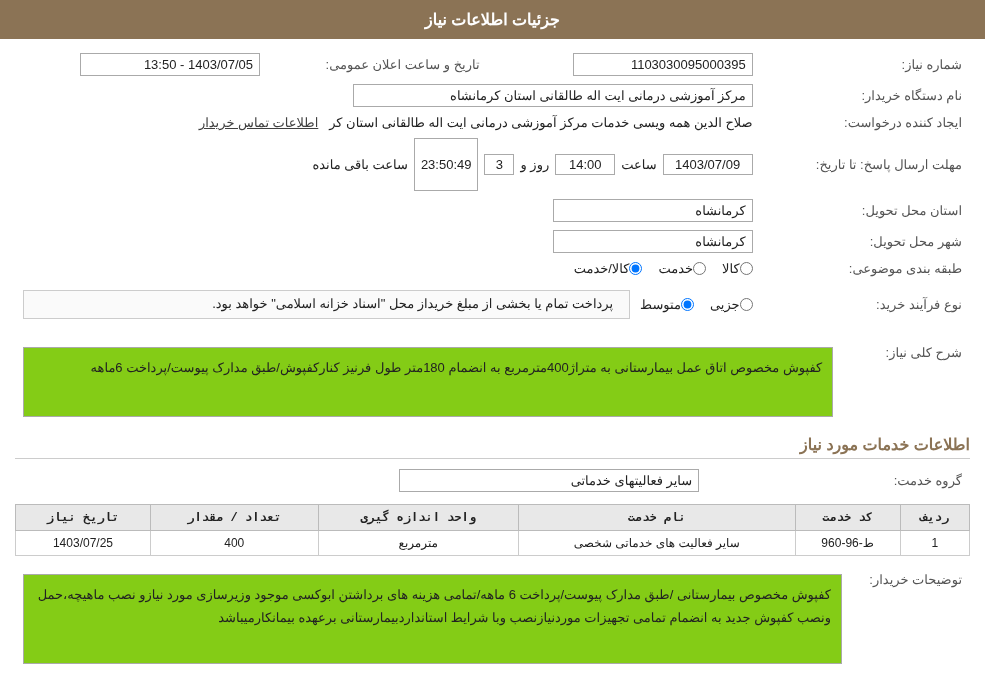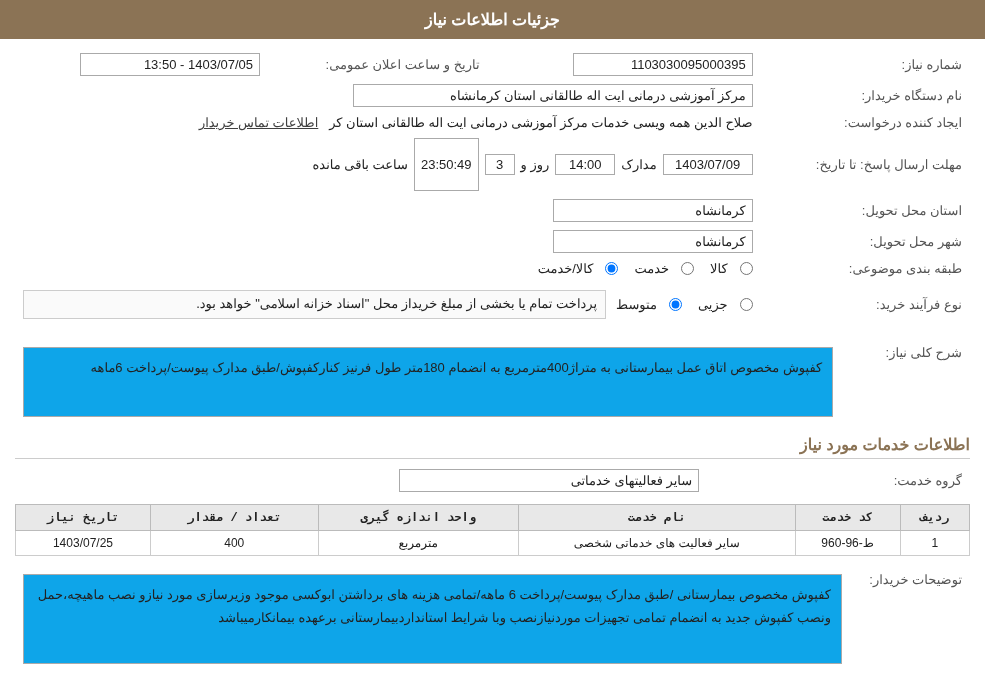--- a/index.html
+++ b/index.html
@@ -93,36 +93,36 @@
     .radio-group {
       display: flex;
       gap: 16px;
       align-items: center;
       direction: rtl;
     }
 
     .radio-group label {
       display: flex;
       align-items: center;
-      gap: 12px;
+      gap: 0;
       cursor: pointer;
     }
 
     .notice-box {
       border: 1px solid #ccc;
       background: #fafafa;
       padding: 6px 10px;
       margin: 6px 0;
       line-height: 1.6;
       text-align: right;
     }
 
     .description-box {
       border: 1px solid #aaa;
-      background: #0ea5e9;
+      background: #84cc16;
       padding: 8px 10px;
       margin: 6px 0;
       min-height: 70px;
       line-height: 1.8;
       text-align: right;
       width: 100%;
     }
 
     .services-table {
       width: 100%;
@@ -213,21 +213,21 @@
           &nbsp;
           <span class="link-blue">اطلاعات تماس خریدار</span>
         </td>
       </tr>
 
       <tr>
         <td class="label-cell">مهلت ارسال پاسخ: تا تاریخ:</td>
         <td colspan="4">
           <div class="row-flex">
             <span class="small-input" style="min-width:90px;">1403/07/09</span>
-            <span>مدارک</span>
+            <span>ساعت</span>
             <span class="small-input" style="min-width:60px;">14:00</span>
             <span>روز و</span>
             <span class="small-input" style="min-width:30px;">3</span>
             <span style="border:1px solid #aaa; padding:18px 6px; background:#fff;">23:50:49</span>
             <span>ساعت باقی مانده</span>
           </div>
         </td>
       </tr>
 
       <tr>
@@ -271,21 +271,21 @@
             <div class="radio-group">
               <label>
                 <input type="radio" name="process" style="">
                 <span>جزیی</span>
               </label>
               <label>
                 <input type="radio" name="process" checked="" style="">
                 <span>متوسط</span>
               </label>
             </div>
-            <span class="notice-box" style="flex:1; min-width:300px; border:1px solid #ccc; padding:3px 8px;">پرداخت تمام یا بخشی از مبلغ خریداز محل "اسناد خزانه اسلامی" خواهد بود.</span>
+            <span class="notice-box" style="flex:1; min-width:300px; border:1px solid #ccc; padding:3px 16px;">پرداخت تمام یا بخشی از مبلغ خریداز محل "اسناد خزانه اسلامی" خواهد بود.</span>
           </div>
         </td>
       </tr>
     </tbody>
       </table>
 
     <table class="info-table">
       <tbody>
           <tr>
         <td class="label-cell" style="vertical-align:top; padding-top:8px;">شرح کلی نیاز:</td>

